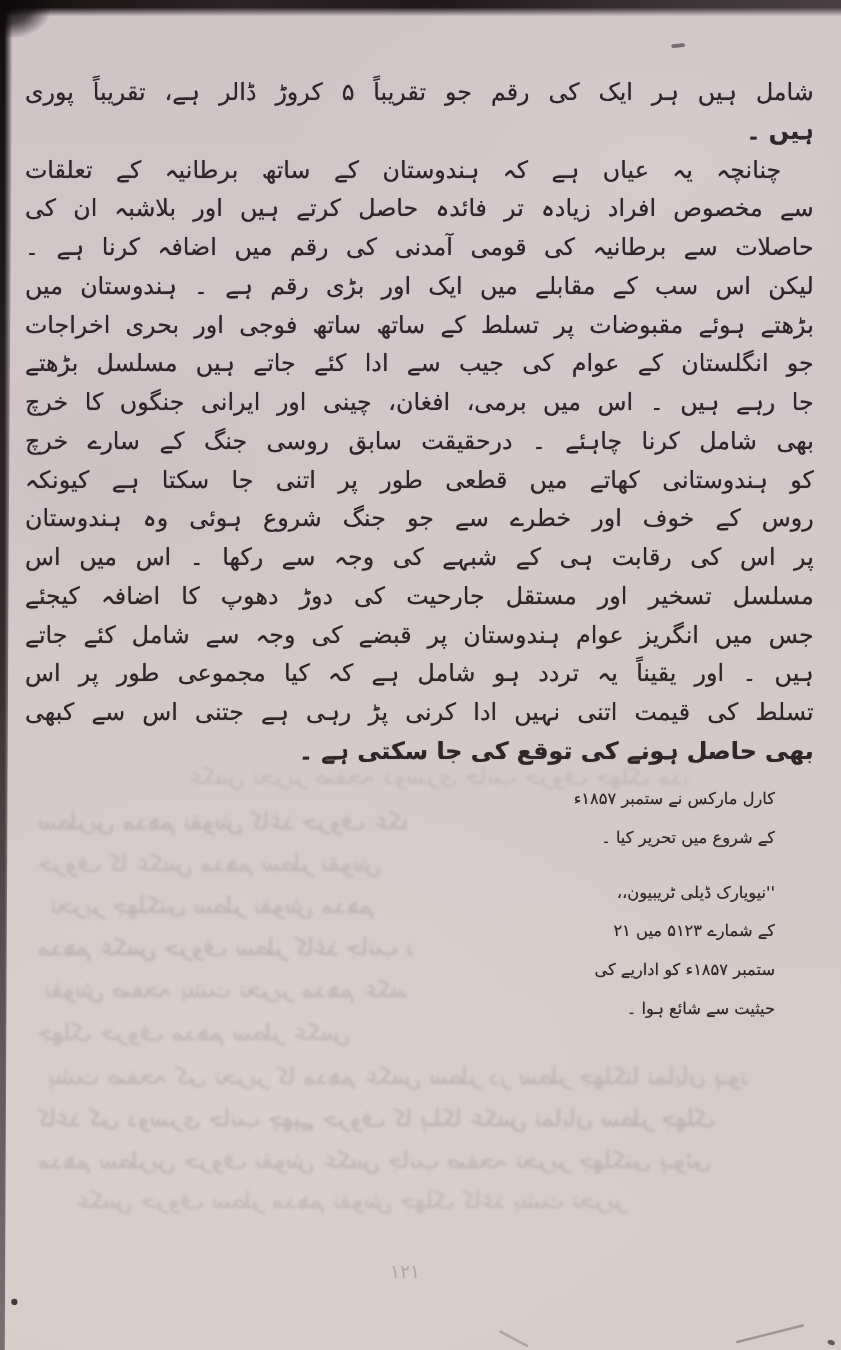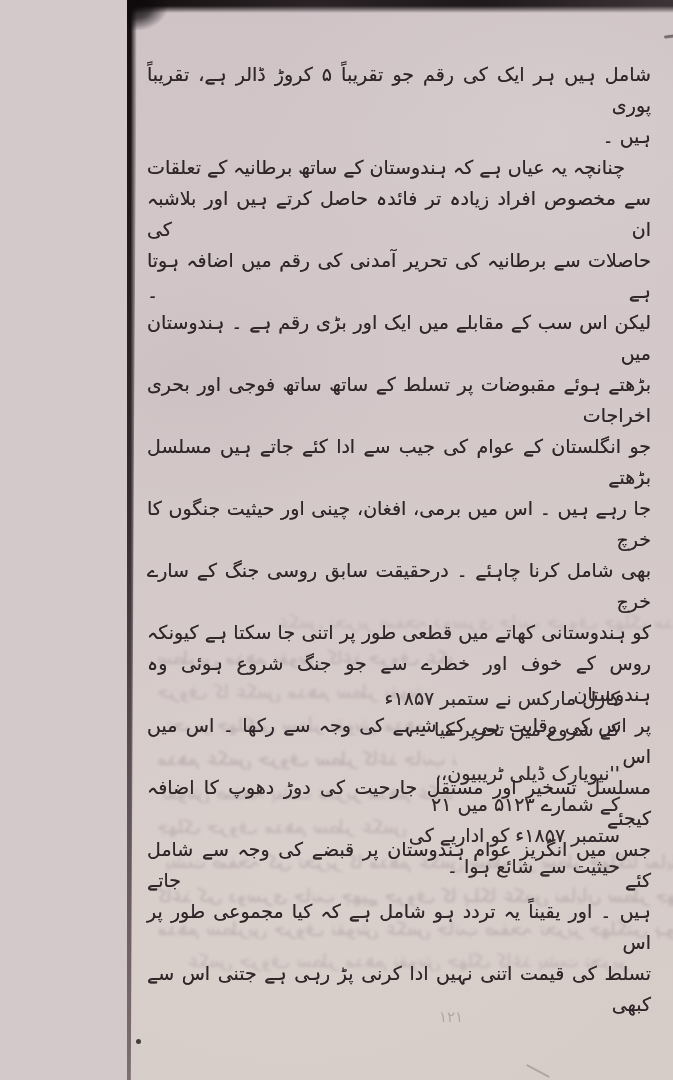--- a/index.html
+++ b/index.html
@@ -2,21 +2,21 @@
 <html lang="ur" dir="rtl"><head>
 <meta charset="utf-8">
 <style>
   html,body{margin:0;padding:0;}
   body{
     width:673px;height:1080px;overflow:hidden;
     font-family:"DejaVu Sans","Liberation Sans",sans-serif;
     background:#d4c9ca;
   }
   .page{
-    position:absolute;inset:0;width:546px;height:1080px;
+    position:absolute;inset:0;width:673px;height:1080px;
     background:
       radial-gradient(ellipse 420px 300px at 78% 12%, rgba(224,216,214,.35), rgba(224,216,214,0) 70%),
       radial-gradient(ellipse 500px 380px at 30% 80%, rgba(222,214,208,.4), rgba(222,214,208,0) 75%),
       radial-gradient(ellipse 300px 200px at 12% 35%, rgba(186,172,176,.25), rgba(186,172,176,0) 70%),
       linear-gradient(180deg,#cfc3c6 0%,#d3c7c9 28%,#d5cac9 62%,#d7cdc8 100%);
   }
   
   .edge-top{
     position:absolute;top:0;left:0;width:673px;height:13px;z-index:6;
     background:linear-gradient(90deg,#15100f 0%,#2b2326 28%,#1f191c 52%,#3a3134 78%,#4a4044 100%);
@@ -34,26 +34,26 @@
     position:absolute;top:0;left:0;width:40px;height:30px;z-index:7;
     background:radial-gradient(ellipse at 15% 15%,#0e0a0c 0%,rgba(14,10,12,.7) 40%,rgba(14,10,12,0) 75%);
   }
   
   .body-text{
     position:absolute;top:59px;right:22px;left:20px;z-index:4;
     direction:rtl;color:#2e2629;font-size:19px;line-height:31px;
     text-shadow:0 0 .6px rgba(46,38,41,.65);
   }
   .line{text-align:justify;text-align-last:justify;white-space:normal;}
-  .line.short{text-align:center;text-align-last:right;}
+  .line.short{text-align:center;text-align-last:right;font-weight:bold;}
   .line.indent{padding-right:26px;}
   
   .attribution{
-    position:absolute;top:683px;right:53px;width:330px;z-index:4;
-    direction:rtl;text-align:right;color:#31292c;font-size:19px;line-height:31px;
+    position:absolute;top:624px;right:53px;width:330px;z-index:4;
+    direction:rtl;text-align:right;color:#31292c;font-size:13px;line-height:31px;
     text-shadow:0 0 .6px rgba(49,41,44,.6);
   }
   .attribution .stanza{margin:0 0 13px 0;}
   .attribution .aline{text-align:right;}
   
   .ghost{
     position:absolute;z-index:2;direction:rtl;white-space:nowrap;overflow:hidden;
     color:#9b8a93;font-size:19px;line-height:22px;
     transform:scaleX(-1);filter:blur(1.4px);opacity:.42;
   }
@@ -88,33 +88,34 @@
     <div class="ghost" style="top:884px;left:30px;width:615px;opacity:.45">کاغذ کی دوسری جانب چھپے حروف کا ہلکا عکس نمایاں سطر جھلک</div>
     <div class="ghost" style="top:917px;left:30px;width:610px;">مدھم سطریں حروف نقوش عکس جانب صفحہ تحریر جھلکتی ہوئی</div>
     <div class="ghost" style="top:949px;left:60px;width:565px;opacity:.36">عکس حروف سطر مدھم نقوش جھلک کاغذ پشت تحریر</div>
   </div>
 
   <main class="body-text">
     <div class="line">شامل ہیں ہر ایک کی رقم جو تقریباً ۵ کروڑ ڈالر ہے، تقریباً پوری</div>
     <div class="line short">ہیں ۔</div>
     <div class="line indent">چنانچہ یہ عیاں ہے کہ ہندوستان کے ساتھ برطانیہ کے تعلقات</div>
     <div class="line">سے مخصوص افراد زیادہ تر فائدہ حاصل کرتے ہیں اور بلاشبہ ان کی</div>
-    <div class="line">حاصلات سے برطانیہ کی تحریر آمدنی کی رقم میں اضافہ ہوتا ہے ۔</div>
+    <div class="line">حاصلات سے برطانیہ کی قومی آمدنی کی رقم میں اضافہ کرنا ہے ۔</div>
     <div class="line">لیکن اس سب کے مقابلے میں ایک اور بڑی رقم ہے ۔ ہندوستان میں</div>
     <div class="line">بڑھتے ہوئے مقبوضات پر تسلط کے ساتھ ساتھ فوجی اور بحری اخراجات</div>
     <div class="line">جو انگلستان کے عوام کی جیب سے ادا کئے جاتے ہیں مسلسل بڑھتے</div>
-    <div class="line">جا رہے ہیں ۔ اس میں برمی، افغان، چینی اور حیثیت جنگوں کا خرچ</div>
+    <div class="line">جا رہے ہیں ۔ اس میں برمی، افغان، چینی اور ایرانی جنگوں کا خرچ</div>
     <div class="line">بھی شامل کرنا چاہئے ۔ درحقیقت سابق روسی جنگ کے سارے خرچ</div>
     <div class="line">کو ہندوستانی کھاتے میں قطعی طور پر اتنی جا سکتا ہے کیونکہ</div>
     <div class="line">روس کے خوف اور خطرے سے جو جنگ شروع ہوئی وہ ہندوستان</div>
     <div class="line">پر اس کی رقابت ہی کے شبہے کی وجہ سے رکھا ۔ اس میں اس</div>
     <div class="line">مسلسل تسخیر اور مستقل جارحیت کی دوڑ دھوپ کا اضافہ کیجئے</div>
     <div class="line">جس میں انگریز عوام ہندوستان پر قبضے کی وجہ سے شامل کئے جاتے</div>
     <div class="line">ہیں ۔ اور یقیناً یہ تردد ہو شامل ہے کہ کیا مجموعی طور پر اس</div>
     <div class="line">تسلط کی قیمت اتنی نہیں ادا کرنی پڑ رہی ہے جتنی اس سے کبھی</div>
+    <div class="line short">بھی حاصل ہونے کی توقع کی جا سکتی ہے ۔</div>
   </main>
 
   <div class="attribution">
     <div class="stanza">
       <div class="aline">کارل مارکس نے ستمبر ۱۸۵۷ء</div>
       <div class="aline">کے شروع میں تحریر کیا ۔</div>
     </div>
     <div class="stanza">
       <div class="aline">''نیویارک ڈیلی ٹریبیون،،</div>
       <div class="aline">کے شمارے ۵۱۲۳ میں ۲۱</div>

